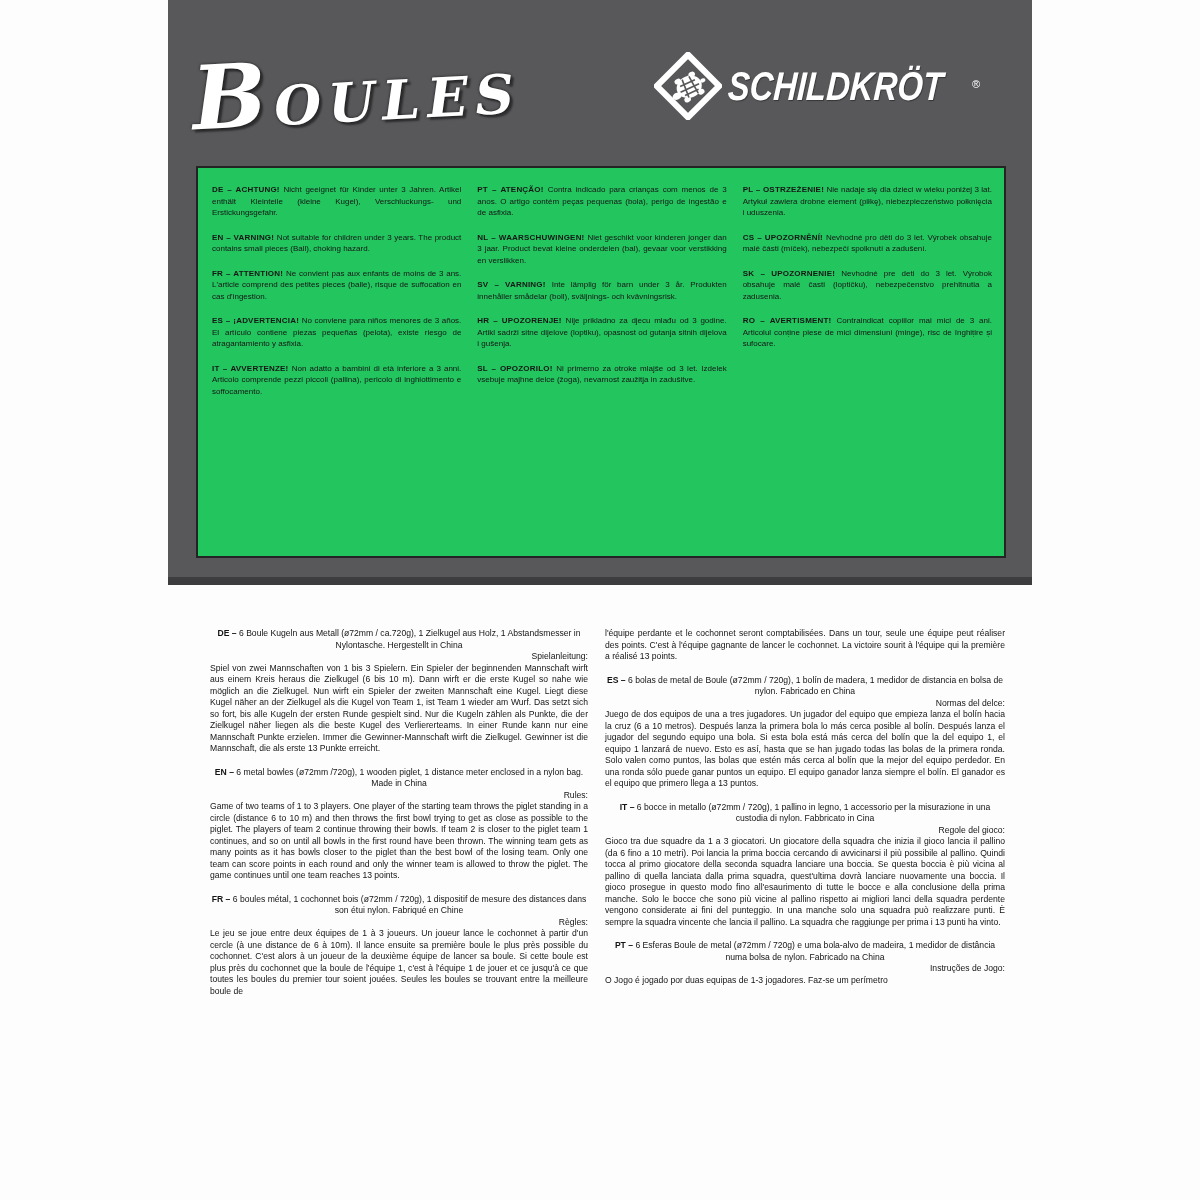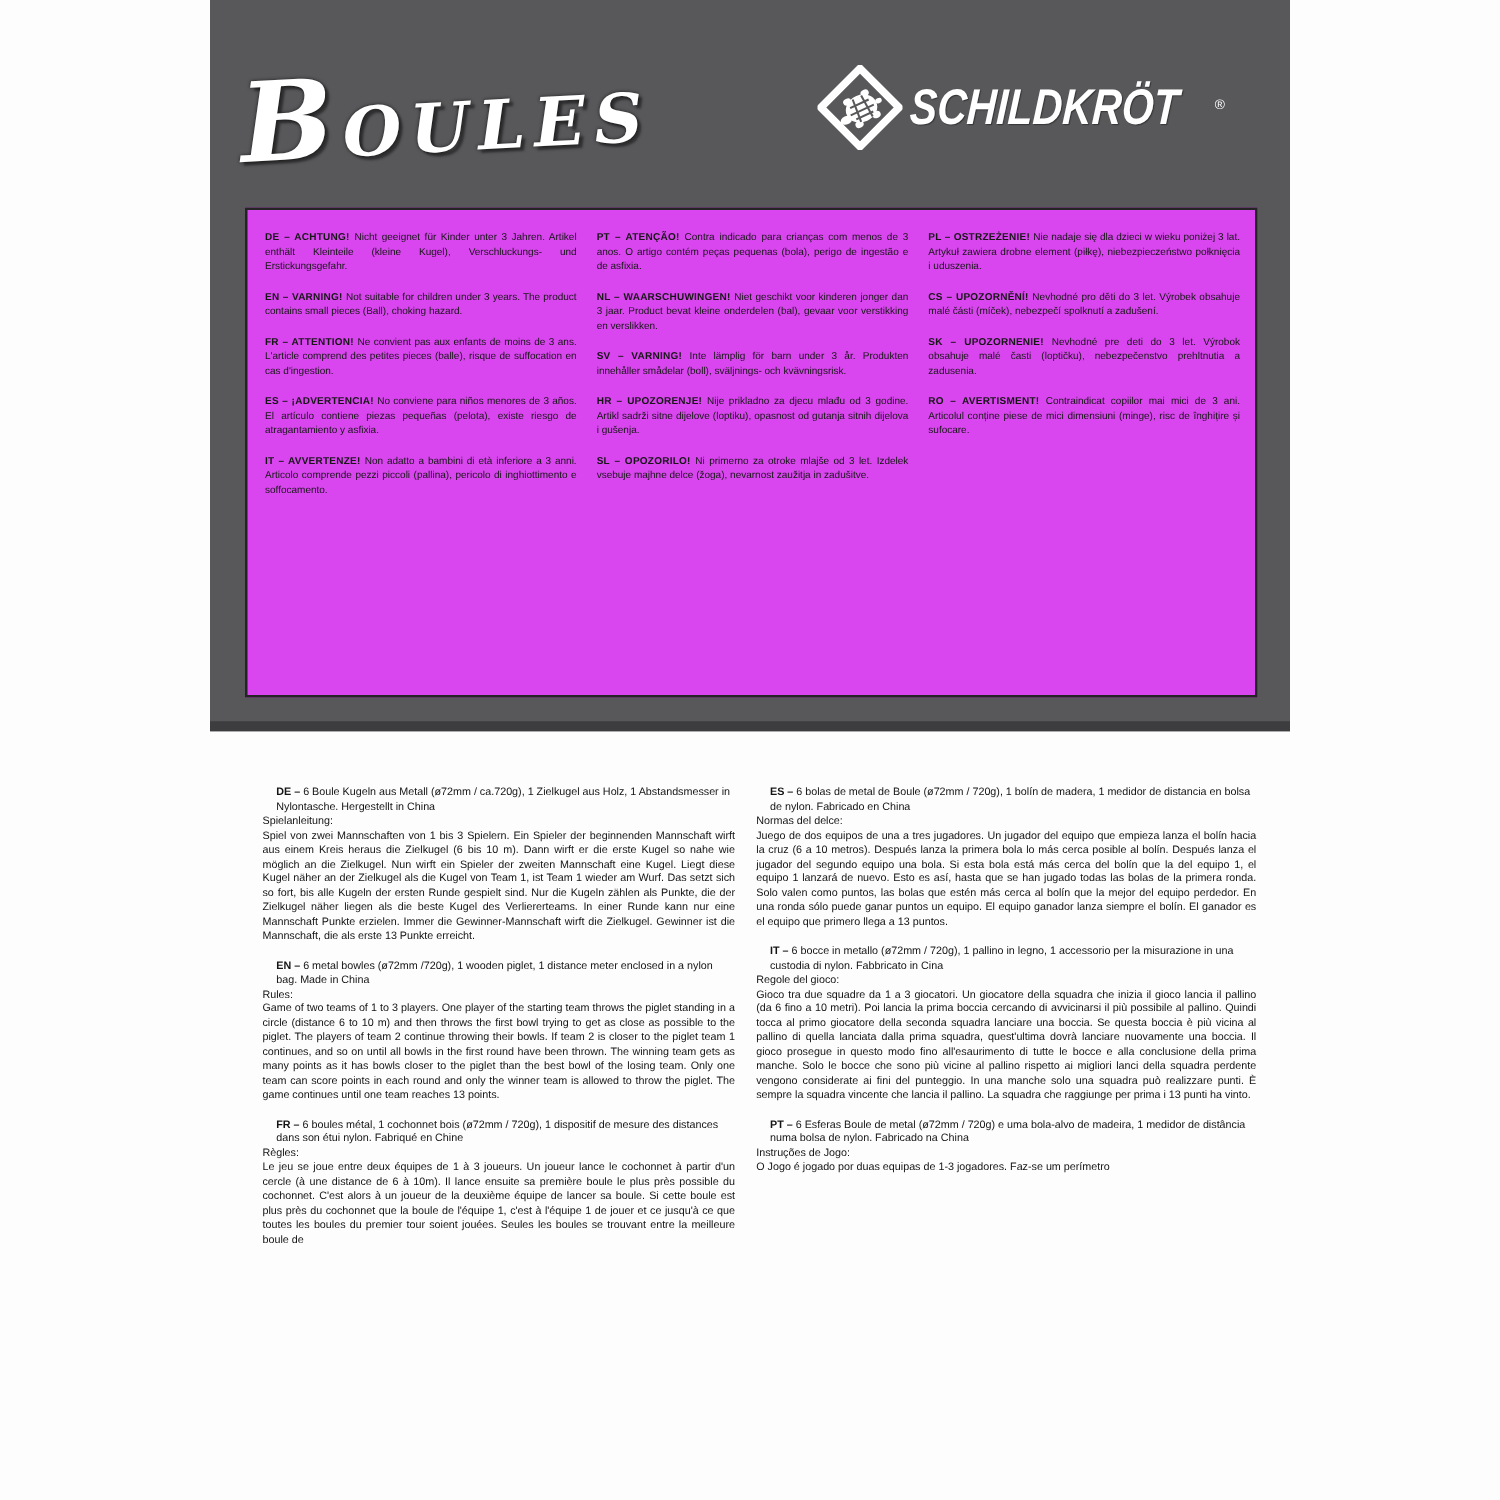--- a/index.html
+++ b/index.html
@@ -26,21 +26,21 @@
     display:inline-block; font-weight:bold; font-style:italic; font-size:40px;
     color:#ffffff; letter-spacing:0px; transform:scaleX(.82) skewX(-4deg);
     transform-origin:left center; white-space:nowrap;
     text-shadow:1px 1px 1px rgba(0,0,0,.4);
   }
   .brand-reg { color:#fff; font-size:11px; vertical-align:top; position:relative; top:-2px; left:-18px; }
 
   
   .warning-box {
     position:absolute; left:28px; top:166px; width:810px; height:392px;
-    background:#d946ef; border:2px solid #242424;
+    background:#22c55e; border:2px solid #242424;
     padding:16px 12px 10px 14px;
     display:flex; gap:16px;
   }
   .warn-col { flex:1 1 0; }
   p.warn {
     font-size:8px; line-height:11.5px; text-align:justify;
     margin-bottom:13px; color:#161616;
   }
   p.warn b { letter-spacing:.2px; }
 
@@ -48,22 +48,22 @@
   .instructions {
     position:absolute; left:210px; top:628px; width:795px;
     display:flex; gap:17px;
   }
   .instr-col { width:378px; flex:0 0 auto; }
   .instr-col.right { width:400px; }
   .instr-block { margin-bottom:12px; }
   .instr-block p {
     font-size:8.6px; line-height:11.5px; text-align:justify; color:#141414;
   }
-  .instr-block p.intro { text-align:left;margin-left:11px; }
-  .instr-block p.sub { text-align:left; }
+  .instr-block p.intro { text-align:center; }
+  .instr-block p.sub { text-align:right; }
 </style>
 </head>
 <body>
 
 <div class="sheet">
 
   <div class="header-box">
 
     <span class="boules-logo">BOULES</span>
 
@@ -123,20 +123,23 @@
           <p class="body">Game of two teams of 1 to 3 players. One player of the starting team throws the piglet standing in a circle (distance 6 to 10 m) and then throws the first bowl trying to get as close as possible to the piglet. The players of team 2 continue throwing their bowls. If team 2 is closer to the piglet team 1 continues, and so on until all bowls in the first round have been thrown. The winning team gets as many points as it has bowls closer to the piglet than the best bowl of the losing team. Only one team can score points in each round and only the winner team is allowed to throw the piglet. The game continues until one team reaches 13 points.</p>
         </div>
         <div class="instr-block">
           <p class="intro"><b>FR – </b>6 boules métal, 1 cochonnet bois (ø72mm / 720g), 1 dispositif de mesure des distances dans son étui nylon. Fabriqué en Chine</p>
           <p class="sub">Règles:</p>
           <p class="body">Le jeu se joue entre deux équipes de 1 à 3 joueurs. Un joueur lance le cochonnet à partir d'un cercle (à une distance de 6 à 10m). Il lance ensuite sa première boule le plus près possible du cochonnet. C'est alors à un joueur de la deuxième équipe de lancer sa boule. Si cette boule est plus près du cochonnet que la boule de l'équipe 1, c'est à l'équipe 1 de jouer et ce jusqu'à ce que toutes les boules du premier tour soient jouées. Seules les boules se trouvant entre la meilleure boule de</p>
         </div>
       </div>
     <div class="instr-col right">
         <div class="instr-block">
+          <p class="body">l'équipe perdante et le cochonnet seront comptabilisées. Dans un tour, seule une équipe peut réaliser des points. C'est à l'équipe gagnante de lancer le cochonnet. La victoire sourit à l'équipe qui la première a réalisé 13 points.</p>
+        </div>
+        <div class="instr-block">
           <p class="intro"><b>ES – </b>6 bolas de metal de Boule (ø72mm / 720g), 1 bolín de madera, 1 medidor de distancia en bolsa de nylon. Fabricado en China</p>
           <p class="sub">Normas del delce:</p>
           <p class="body">Juego de dos equipos de una a tres jugadores. Un jugador del equipo que empieza lanza el bolín hacia la cruz (6 a 10 metros). Después lanza la primera bola lo más cerca posible al bolín. Después lanza el jugador del segundo equipo una bola. Si esta bola está más cerca del bolín que la del equipo 1, el equipo 1 lanzará de nuevo. Esto es así, hasta que se han jugado todas las bolas de la primera ronda. Solo valen como puntos, las bolas que estén más cerca al bolín que la mejor del equipo perdedor. En una ronda sólo puede ganar puntos un equipo. El equipo ganador lanza siempre el bolín. El ganador es el equipo que primero llega a 13 puntos.</p>
         </div>
         <div class="instr-block">
           <p class="intro"><b>IT – </b>6 bocce in metallo (ø72mm / 720g), 1 pallino in legno, 1 accessorio per la misurazione in una custodia di nylon. Fabbricato in Cina</p>
           <p class="sub">Regole del gioco:</p>
           <p class="body">Gioco tra due squadre da 1 a 3 giocatori. Un giocatore della squadra che inizia il gioco lancia il pallino (da 6 fino a 10 metri). Poi lancia la prima boccia cercando di avvicinarsi il più possibile al pallino. Quindi tocca al primo giocatore della seconda squadra lanciare una boccia. Se questa boccia è più vicina al pallino di quella lanciata dalla prima squadra, quest'ultima dovrà lanciare nuovamente una boccia. Il gioco prosegue in questo modo fino all'esaurimento di tutte le bocce e alla conclusione della prima manche. Solo le bocce che sono più vicine al pallino rispetto ai migliori lanci della squadra perdente vengono considerate ai fini del punteggio. In una manche solo una squadra può realizzare punti. È sempre la squadra vincente che lancia il pallino. La squadra che raggiunge per prima i 13 punti ha vinto.</p>
         </div>
         <div class="instr-block">

